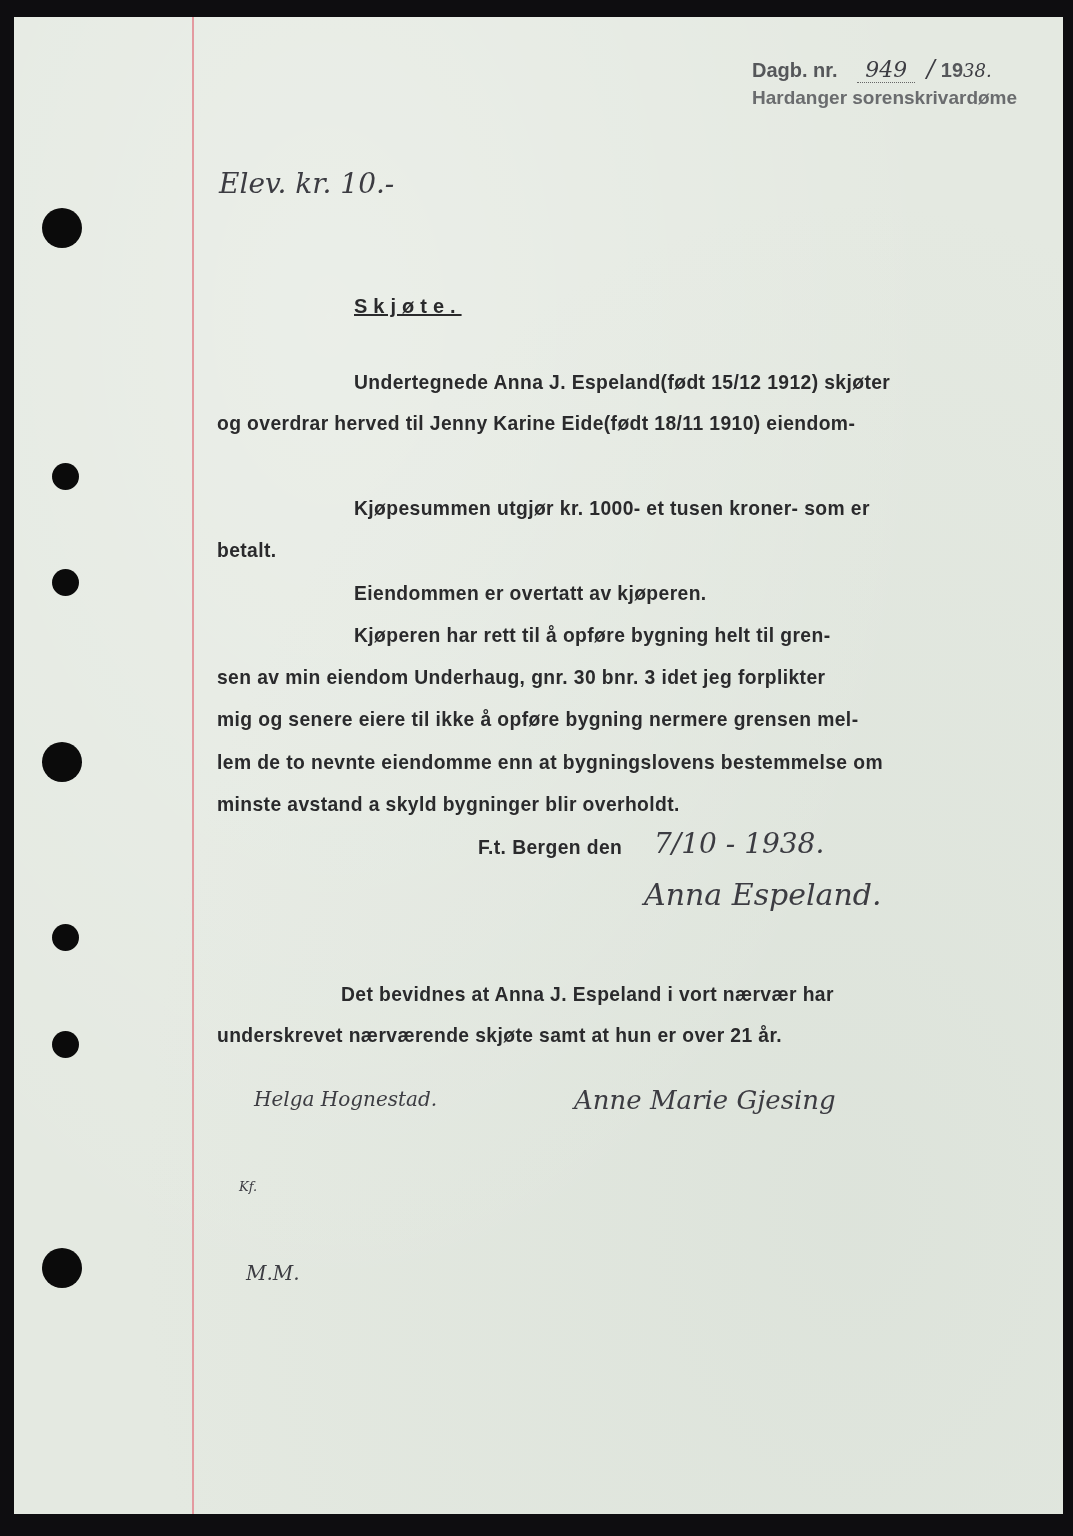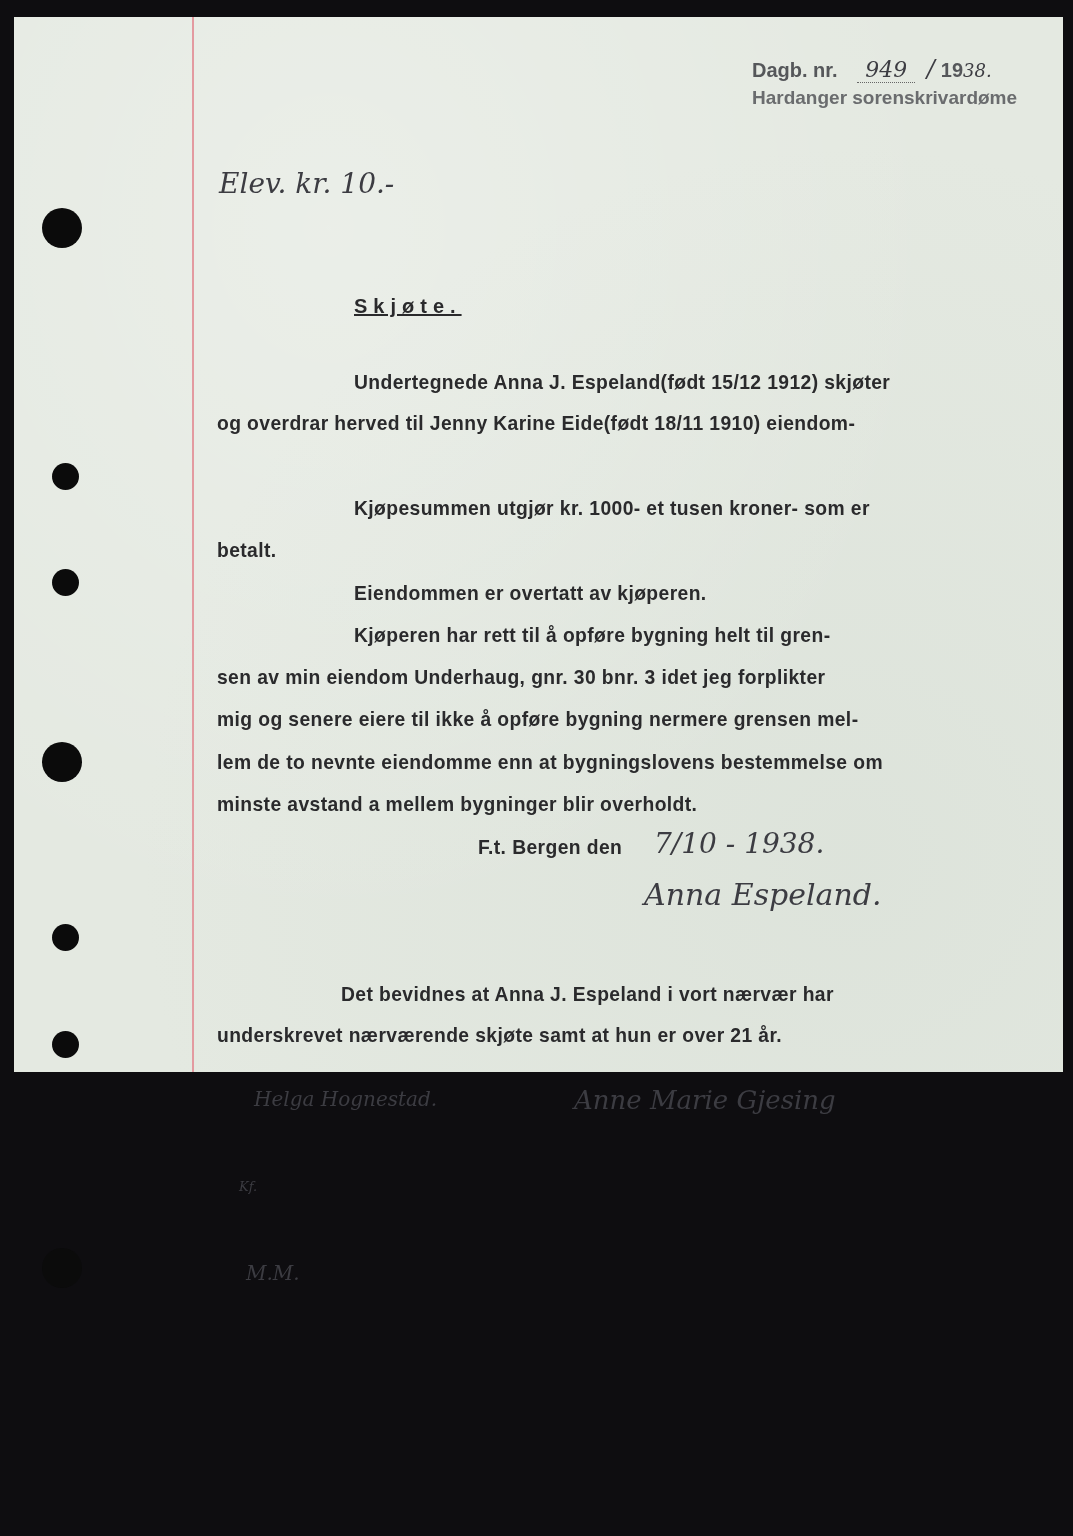--- a/index.html
+++ b/index.html
@@ -1,17 +1,17 @@
 <!DOCTYPE html>
 <html><head>
 <meta charset="utf-8">
 <style>
   html, body { margin:0; padding:0; }
   body { width:1073px; height:1536px; background:#0e0d10; position:relative; overflow:hidden; }
-  .paper { position:absolute; left:14px; top:17px; width:1049px; height:1055px; background:#e4e9e1;
+  .paper { position:absolute; left:14px; top:17px; width:1049px; height:1497px; background:#e4e9e1;
     background-image: radial-gradient(ellipse at 30% 20%, rgba(255,255,255,0.25), transparent 60%),
                       radial-gradient(ellipse at 80% 80%, rgba(200,210,200,0.25), transparent 60%); }
   .margin-line { position:absolute; left:178px; top:0; width:2px; height:100%; background:#e39aa0; }
   .hole { position:absolute; background:#0b0b0b; border-radius:50%; }
   .hole.big { width:40px; height:40px; }
   .hole.small { width:27px; height:27px; }
   .mono { font-family:Liberation Sans, sans-serif; font-weight:bold; color:#2a2a2c; }
   .script { font-family:"DejaVu Serif","Liberation Serif",serif; font-style:italic; color:#3c3c42; }
   .stamp { position:absolute; font-family:"Liberation Sans","DejaVu Sans",sans-serif; font-weight:bold; color:#55575a; font-size:20px; }
   .line { position:absolute; font-size:19.3px; white-space:pre; letter-spacing:0.4px; }
@@ -45,21 +45,21 @@
 
   <div class="mono line" style="left:340px;top:355px;">Undertegnede Anna J. Espeland(født 15/12 1912) skjøter</div>
   <div class="mono line" style="left:203px;top:396px;">og overdrar herved til Jenny Karine Eide(født 18/11 1910) eiendom-</div>
   <div class="mono line" style="left:340px;top:481px;">Kjøpesummen utgjør kr. 1000- et tusen kroner- som er</div>
   <div class="mono line" style="left:203px;top:523px;">betalt.</div>
   <div class="mono line" style="left:340px;top:566px;">Eiendommen er overtatt av kjøperen.</div>
   <div class="mono line" style="left:340px;top:608px;">Kjøperen har rett til å opføre bygning helt til gren-</div>
   <div class="mono line" style="left:203px;top:650px;">sen av min eiendom Underhaug, gnr. 30 bnr. 3 idet jeg forplikter</div>
   <div class="mono line" style="left:203px;top:692px;">mig og senere eiere til ikke å opføre bygning nermere grensen mel-</div>
   <div class="mono line" style="left:203px;top:735px;">lem de to nevnte eiendomme enn at bygningslovens bestemmelse om</div>
-  <div class="mono line" style="left:203px;top:777px;">minste avstand a mellem bygninger blir overholdt.</div>
+  <div class="mono line" style="left:203px;top:777px;">minste avstand a skyld bygninger blir overholdt.</div>
 
   <div class="mono line" style="left:464px;top:820px;">F.t. Bergen den</div>
   <div class="hand script" style="left:640px;top:810px;font-size:28px;">7/10 - 1938.</div>
 
   <div class="hand script" style="left:630px;top:860px;font-size:30px;">Anna Espeland.</div>
 
   <div class="mono line" style="left:327px;top:967px;">Det bevidnes at Anna J. Espeland i vort nærvær har</div>
   <div class="mono line" style="left:203px;top:1008px;">underskrevet nærværende skjøte samt at hun er over 21 år.</div>
 
   <div class="hand script" style="left:240px;top:1070px;font-size:20px;">Helga Hognestad.</div>

